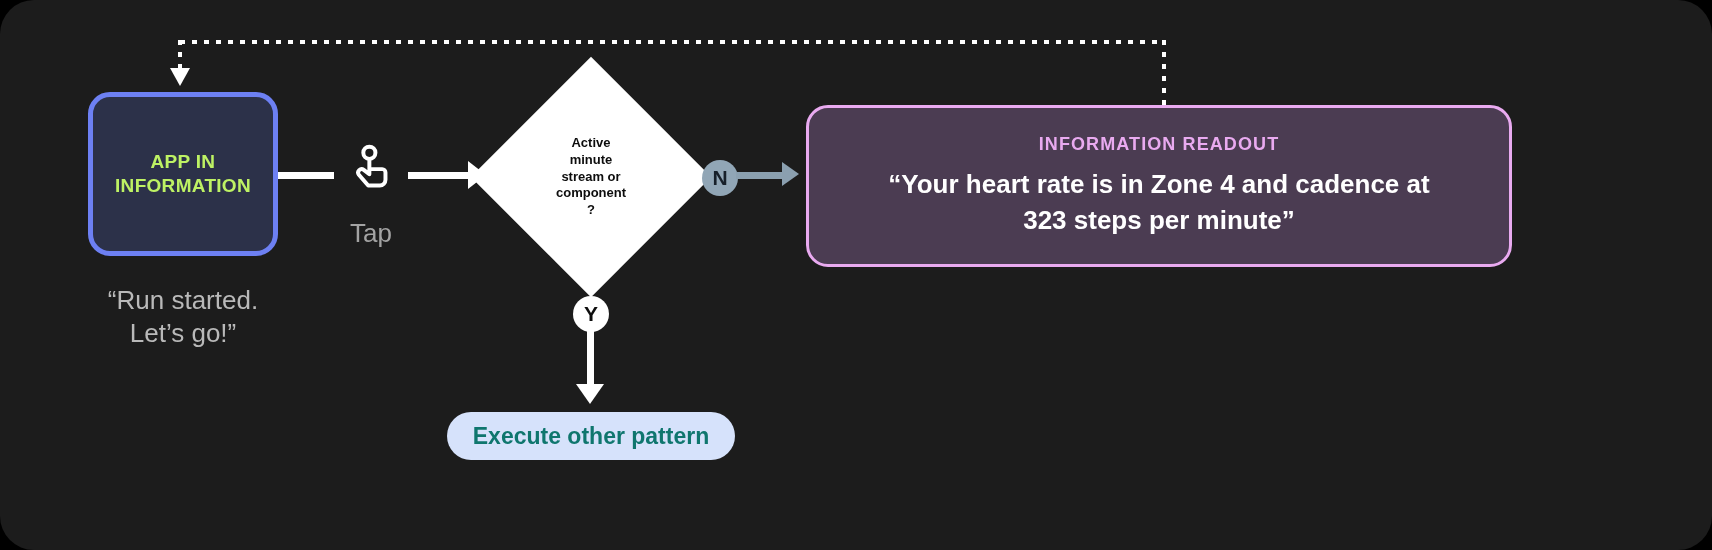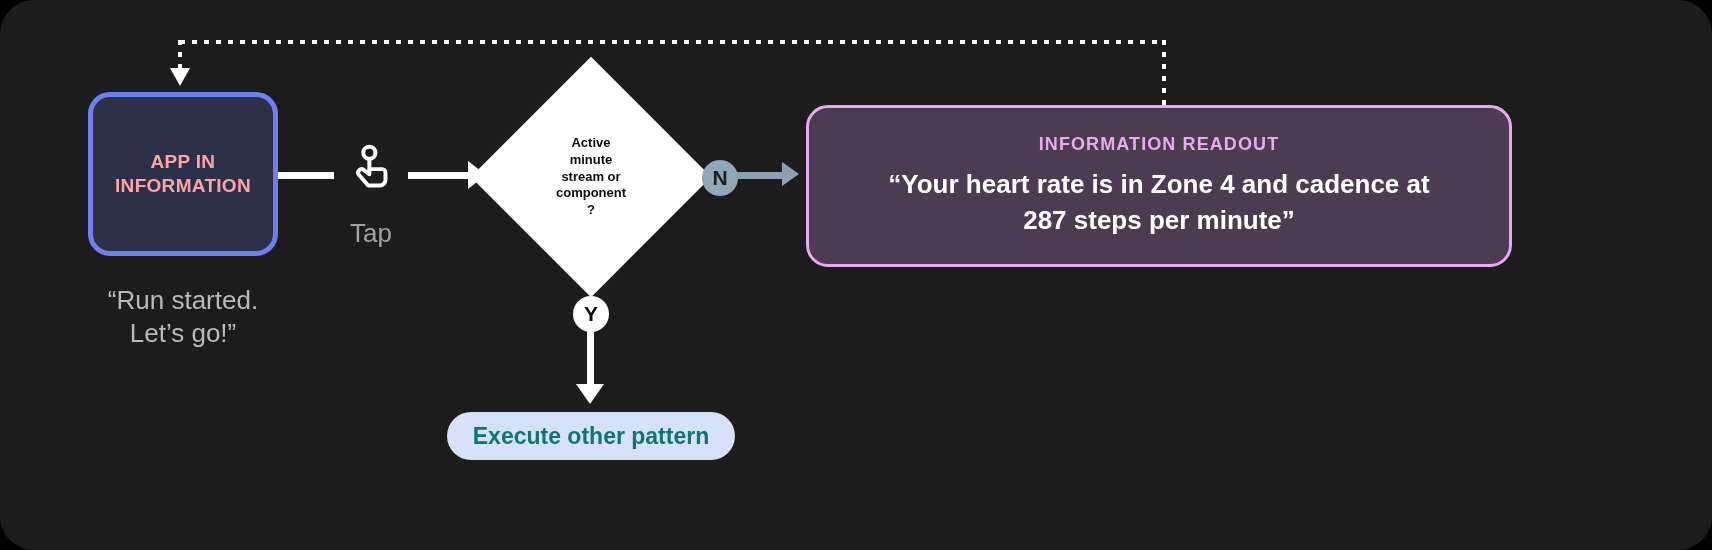--- a/index.html
+++ b/index.html
@@ -12,21 +12,21 @@
 
   .node{position:absolute;box-sizing:border-box;}
 
   
   #app-box{
     left:88px;top:92px;width:190px;height:164px;
     background:#2c3149;border:5px solid #6d80f3;border-radius:22px;
     display:flex;align-items:center;justify-content:center;
   }
   #app-box .label{
-    color:#fca5a5;font-weight:bold;font-size:19px;line-height:1.25;
+    color:#bef264;font-weight:bold;font-size:19px;line-height:1.25;
     text-align:center;letter-spacing:.3px;
   }
   #app-caption{
     left:60px;top:284px;width:246px;text-align:center;
     color:#b9b9b9;font-size:26px;line-height:1.25;
   }
 
   
   #tap-group{left:333px;top:140px;width:76px;height:108px;text-align:center;}
   #tap-label{color:#a3a3a3;font-size:26px;margin-top:12px;}
@@ -175,17 +175,17 @@
   <div class="conn" id="arrow-pill"></div>
 
   <div class="node" id="pill-execute">
     <span>Execute other pattern</span>
   </div>
 
   <div class="node" id="readout">
     <div id="readout-title">INFORMATION READOUT</div>
     <div id="readout-body">
       <span>“Your heart rate is in Zone 4 and cadence at</span><br>
-      <span>287 steps per minute”</span>
+      <span>323 steps per minute”</span>
     </div>
   </div>
 
 </div>
 
 </body></html>

